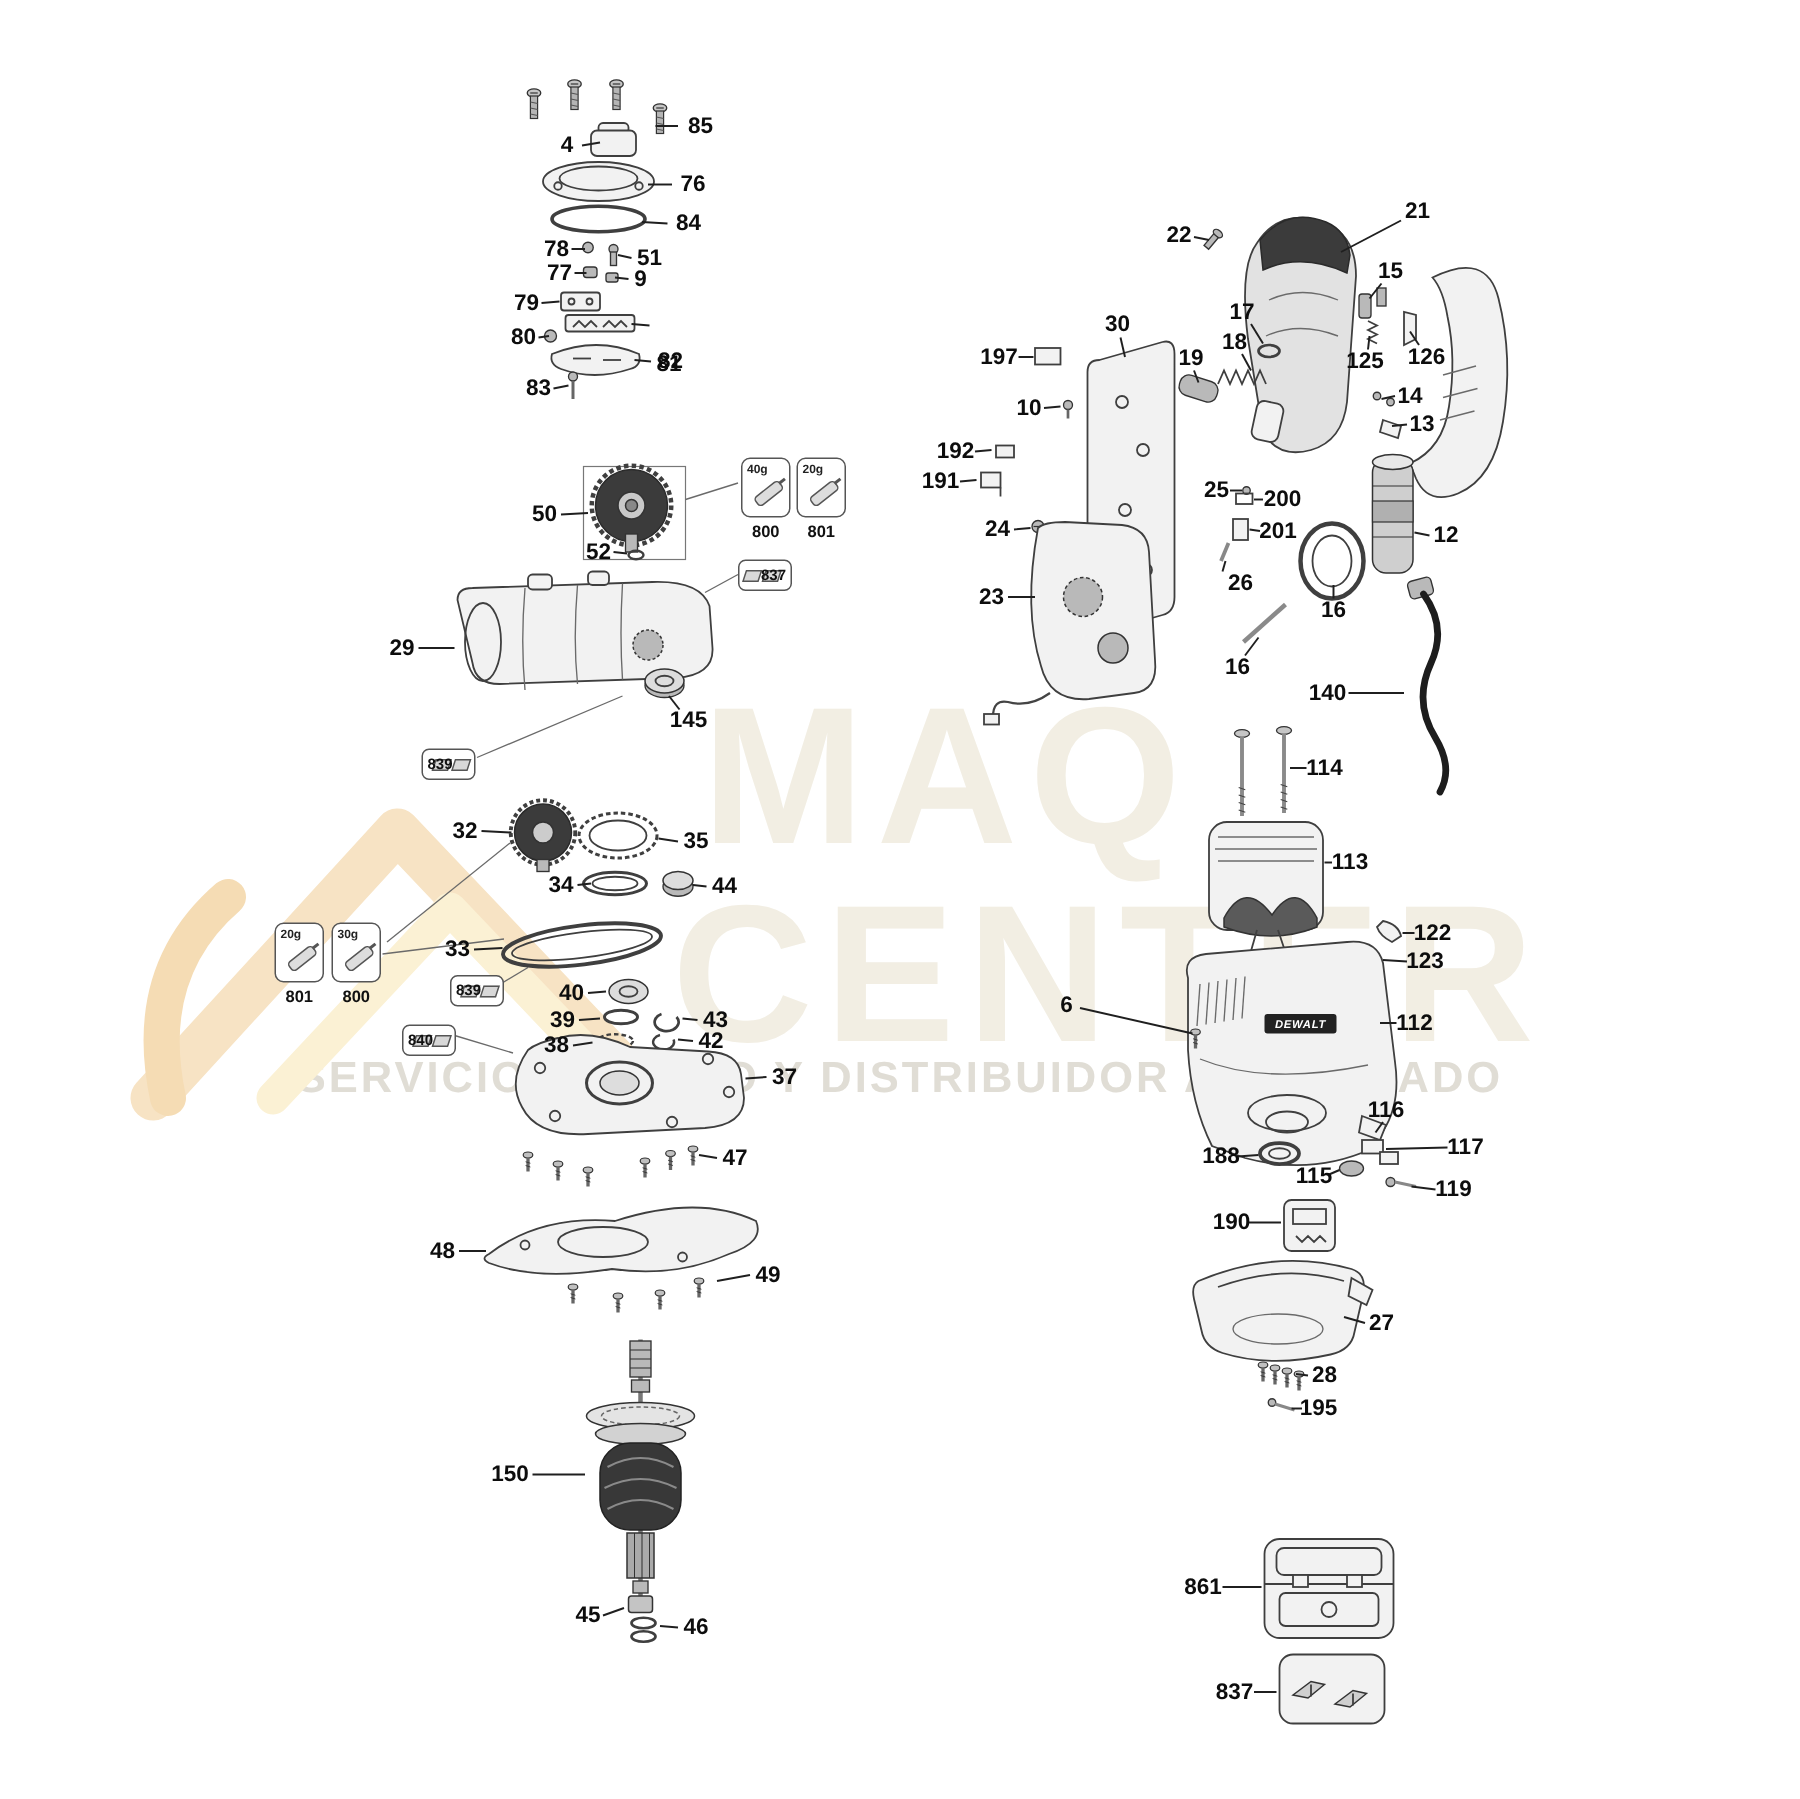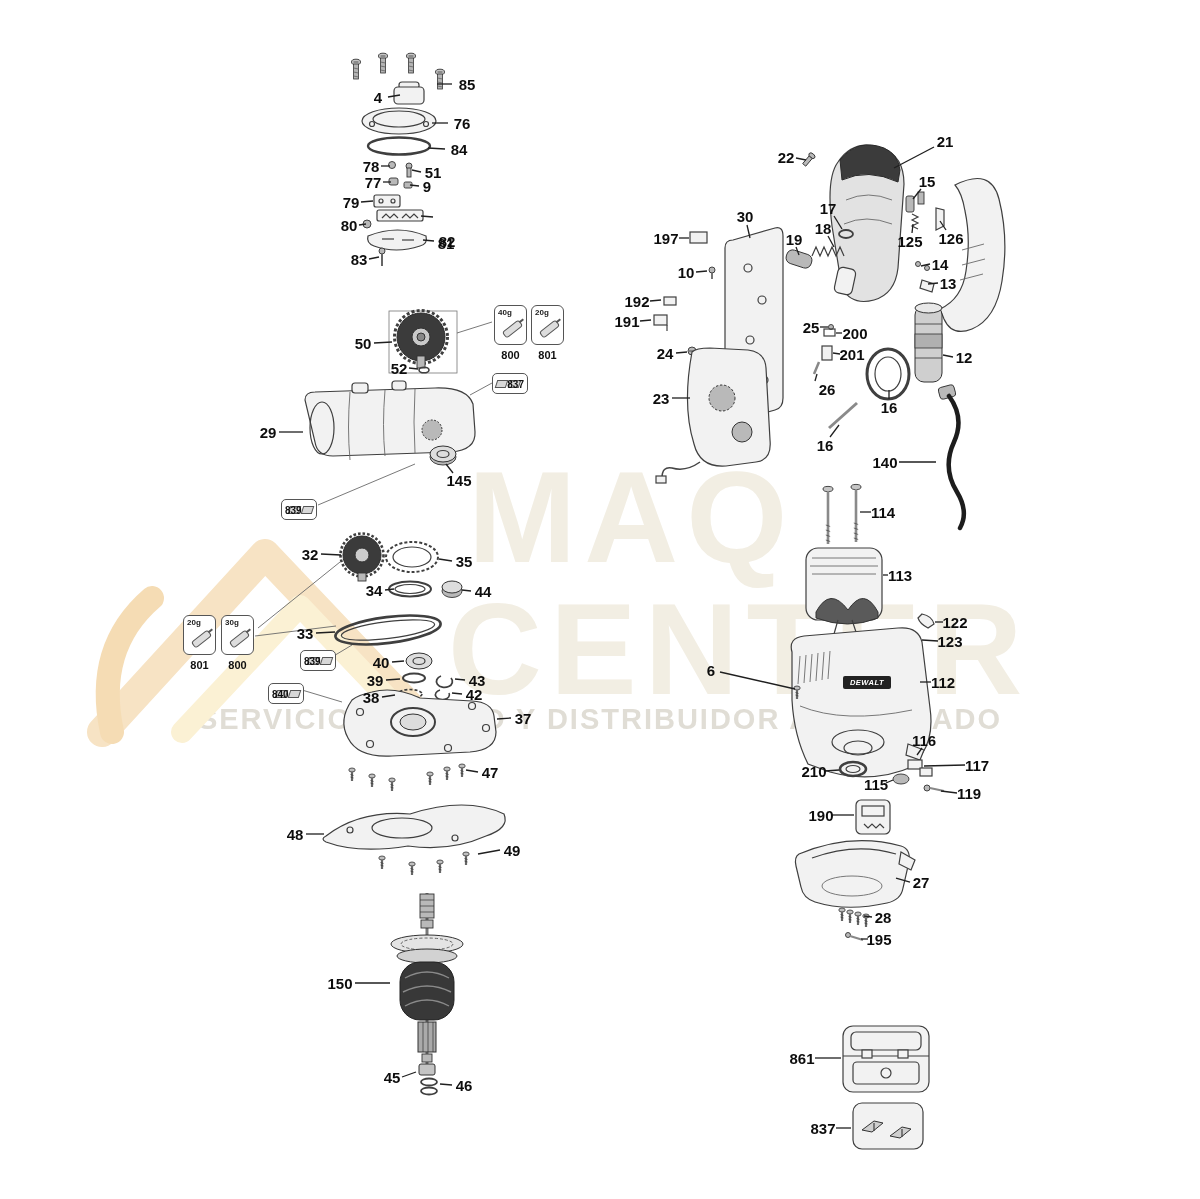--- a/index.html
+++ b/index.html
@@ -485,21 +485,21 @@
       <div class="callout" style="left: 889px; top: 407px;">16</div>
       <div class="callout" style="left: 825px; top: 445px;">16</div>
       <div class="callout" style="left: 885px; top: 462px;">140</div>
       <div class="callout" style="left: 883px; top: 512px;">114</div>
       <div class="callout" style="left: 900px; top: 575px;">113</div>
       <div class="callout" style="left: 955px; top: 622px;">122</div>
       <div class="callout" style="left: 950px; top: 641px;">123</div>
       <div class="callout" style="left: 711px; top: 670px;">6</div>
       <div class="callout" style="left: 943px; top: 682px;">112</div>
       <div class="callout" style="left: 924px; top: 740px; text-align: right;">116</div>
-      <div class="callout" style="left: 814px; top: 771px;">210</div>
+      <div class="callout" style="left: 814px; top: 771px;">188</div>
       <div class="callout" style="left: 977px; top: 765px;">117</div>
       <div class="callout" style="left: 876px; top: 784px;">115</div>
       <div class="callout" style="left: 969px; top: 793px;">119</div>
       <div class="callout" style="left: 821px; top: 815px;">190</div>
       <div class="callout" style="left: 921px; top: 882px;">27</div>
       <div class="callout" style="left: 883px; top: 917px;">28</div>
       <div class="callout" style="left: 879px; top: 939px;">195</div>
       <div class="callout" style="left: 802px; top: 1058px;">861</div>
       <div class="callout" style="left: 823px; top: 1128px;">837</div>
       <div class="partbox grease" style="left: 494px; top: 305px;">

